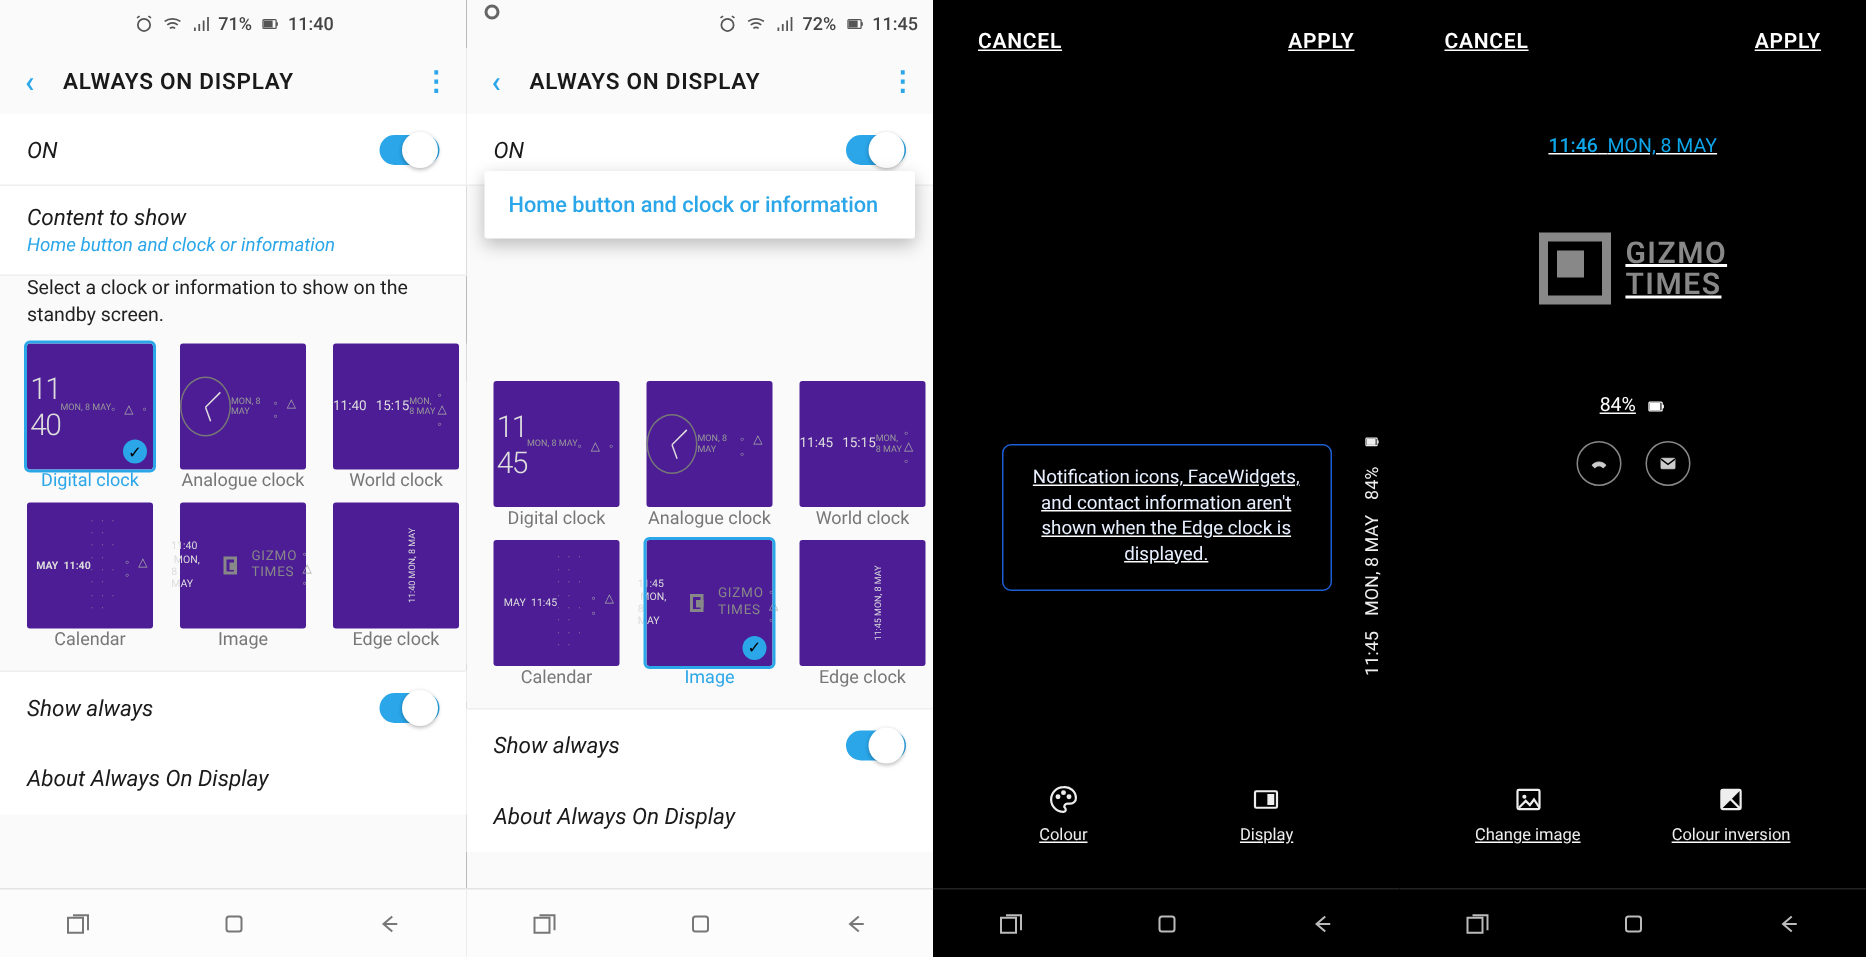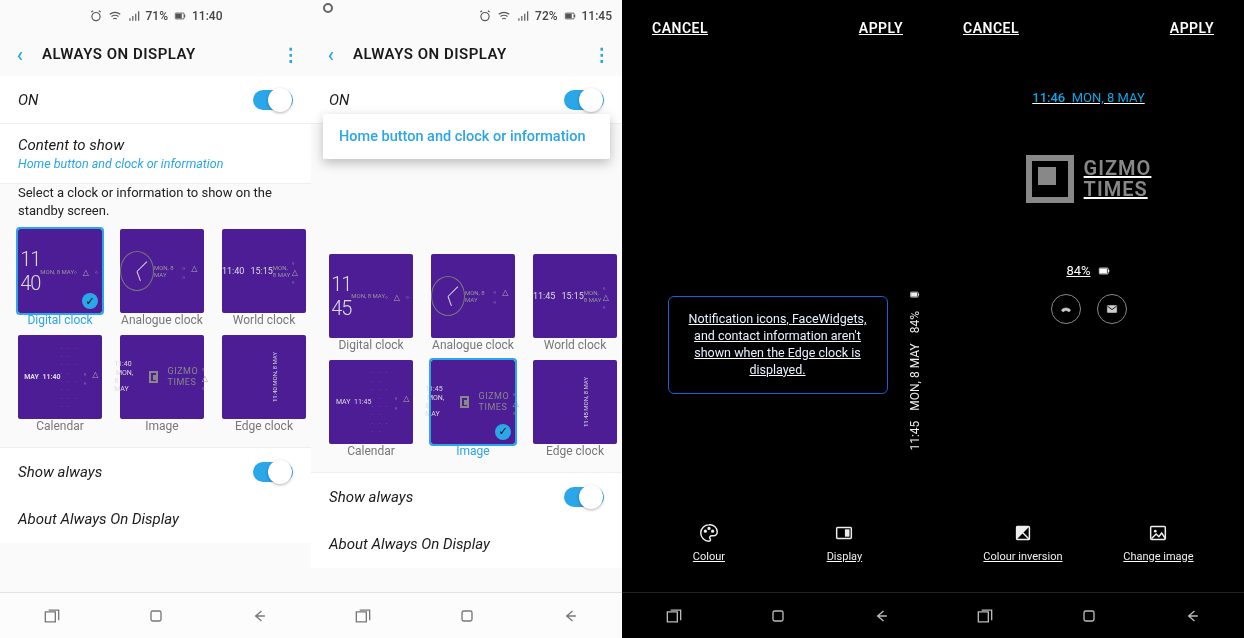--- a/index.html
+++ b/index.html
@@ -523,34 +523,34 @@
             <rect x="4" y="6" width="16" height="12" rx="1"></rect>
             <path d="M4 7l8 6 8-6" stroke="#000" stroke-width="1.5"></path>
           </svg>
       </div>
     </div>
   </div>
 
   <div class="dicons">
     <div class="col">
       <svg viewBox="0 0 24 24">
+          <rect x="4" y="5" width="16" height="14" rx="1"></rect>
+          <circle cx="9" cy="10" r="1.5" fill="#eee" stroke="none"></circle>
+          <path d="M5 18l5-5 3 3 3-4 4 6"></path>
+        </svg>
+      <span>Change image</span>
+    </div>
+    <div class="col">
+      <svg viewBox="0 0 24 24">
           <rect x="5" y="5" width="14" height="14" rx="1"></rect>
           <path d="M5 5l14 14"></path>
           <path d="M5 19V5h14z" fill="#eee" stroke="none"></path>
         </svg>
       <span>Colour inversion</span>
     </div>
-    <div class="col">
-      <svg viewBox="0 0 24 24">
-          <rect x="4" y="5" width="16" height="14" rx="1"></rect>
-          <circle cx="9" cy="10" r="1.5" fill="#eee" stroke="none"></circle>
-          <path d="M5 18l5-5 3 3 3-4 4 6"></path>
-        </svg>
-      <span>Change image</span>
-    </div>
   </div>
 
   <div class="nav dark">
     <div class="nb">
         <svg viewBox="0 0 24 24">
           <path d="M4 7h12v12H4zM8 5h12v12"></path>
         </svg>
       </div>
     <div class="nb">
         <svg viewBox="0 0 24 24">

